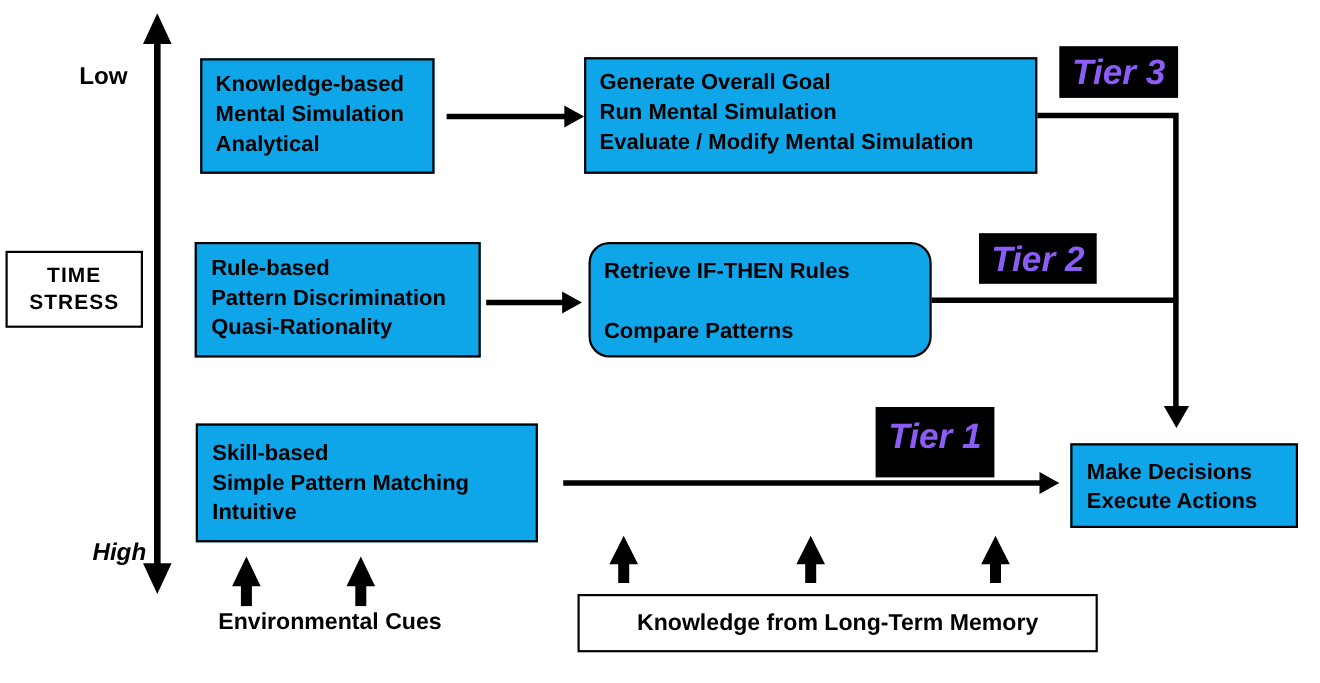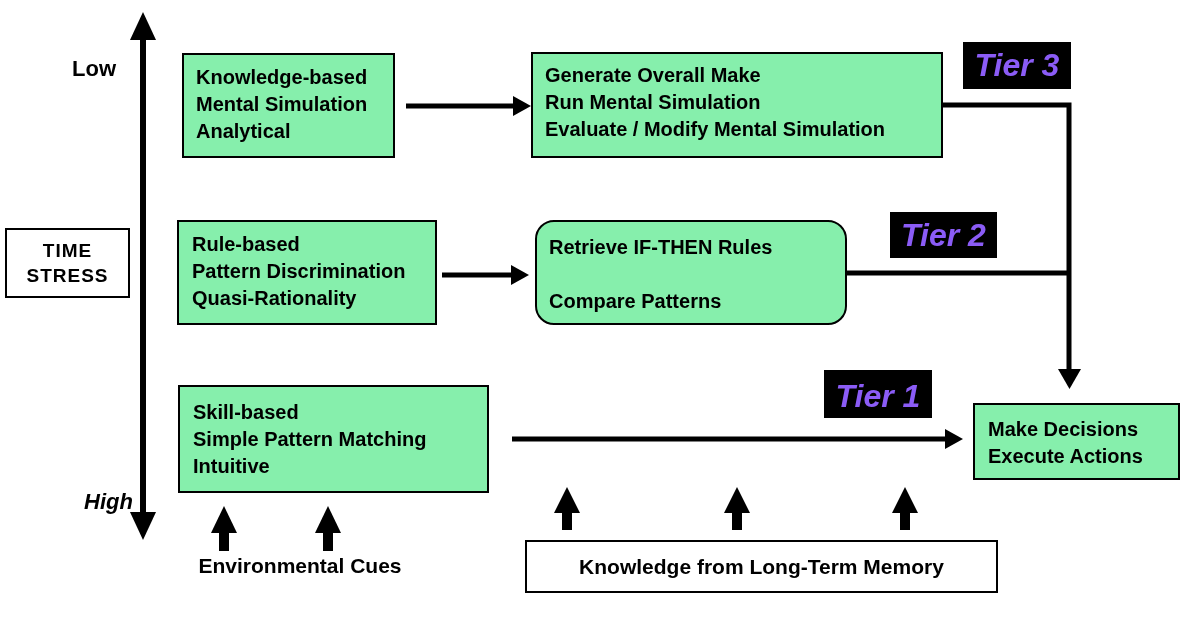--- a/index.html
+++ b/index.html
@@ -25,21 +25,21 @@
     stroke: #000000;
     fill: none;
   }
   svg.connectors polygon {
     fill: #000000;
     stroke: none;
   }
   .box {
     position: absolute;
     box-sizing: border-box;
-    background: #86efac;
+    background: #0ea5e9;
     border: 2px solid #000000;
     font-weight: bold;
     font-size: 20px;
     line-height: 27px;
     color: #000000;
   }
   .box .line { min-height: 27px; white-space: nowrap; }
   .tier-badge {
     position: absolute;
     box-sizing: border-box;
@@ -159,21 +159,21 @@
     <div>STRESS</div>
   </div>
 
   <div class="box" style="left:182px; top:53px; width:213px; height:105px; padding:9px 0 0 12px;">
     <div class="line">Knowledge-based</div>
     <div class="line">Mental Simulation</div>
     <div class="line">Analytical</div>
   </div>
 
   <div class="box" style="left:531px; top:52px; width:412px; height:106px; padding:8px 0 0 12px;">
-    <div class="line">Generate Overall Make</div>
+    <div class="line">Generate Overall Goal</div>
     <div class="line">Run Mental Simulation</div>
     <div class="line">Evaluate / Modify Mental Simulation</div>
   </div>
 
   <div class="tier-badge" style="left:963px; top:42px; width:108px; height:47px; line-height:47px;">Tier 3</div>
 
   <div class="box" style="left:177px; top:220px; width:260px; height:105px; padding:9px 0 0 13px;">
     <div class="line">Rule-based</div>
     <div class="line">Pattern Discrimination</div>
     <div class="line">Quasi-Rationality</div>
@@ -186,21 +186,21 @@
   </div>
 
   <div class="tier-badge" style="left:890px; top:212px; width:107px; height:46px; line-height:46px;">Tier 2</div>
 
   <div class="box" style="left:178px; top:385px; width:311px; height:108px; padding:12px 0 0 13px;">
     <div class="line">Skill-based</div>
     <div class="line">Simple Pattern Matching</div>
     <div class="line">Intuitive</div>
   </div>
 
-  <div class="tier-badge" style="left:796px; top:370px; width:108px; height:48px; line-height:52px;margin-left:28px;">Tier 1</div>
+  <div class="tier-badge" style="left:796px; top:370px; width:108px; height:64px; line-height:52px;">Tier 1</div>
 
   <div class="box" style="left:973px; top:403px; width:207px; height:77px; padding:11px 0 0 13px;">
     <div class="line">Make Decisions</div>
     <div class="line">Execute Actions</div>
   </div>
 
   <div class="env-cues-label">Environmental Cues</div>
 
   <div class="memory-box">Knowledge from Long-Term Memory</div>
 

